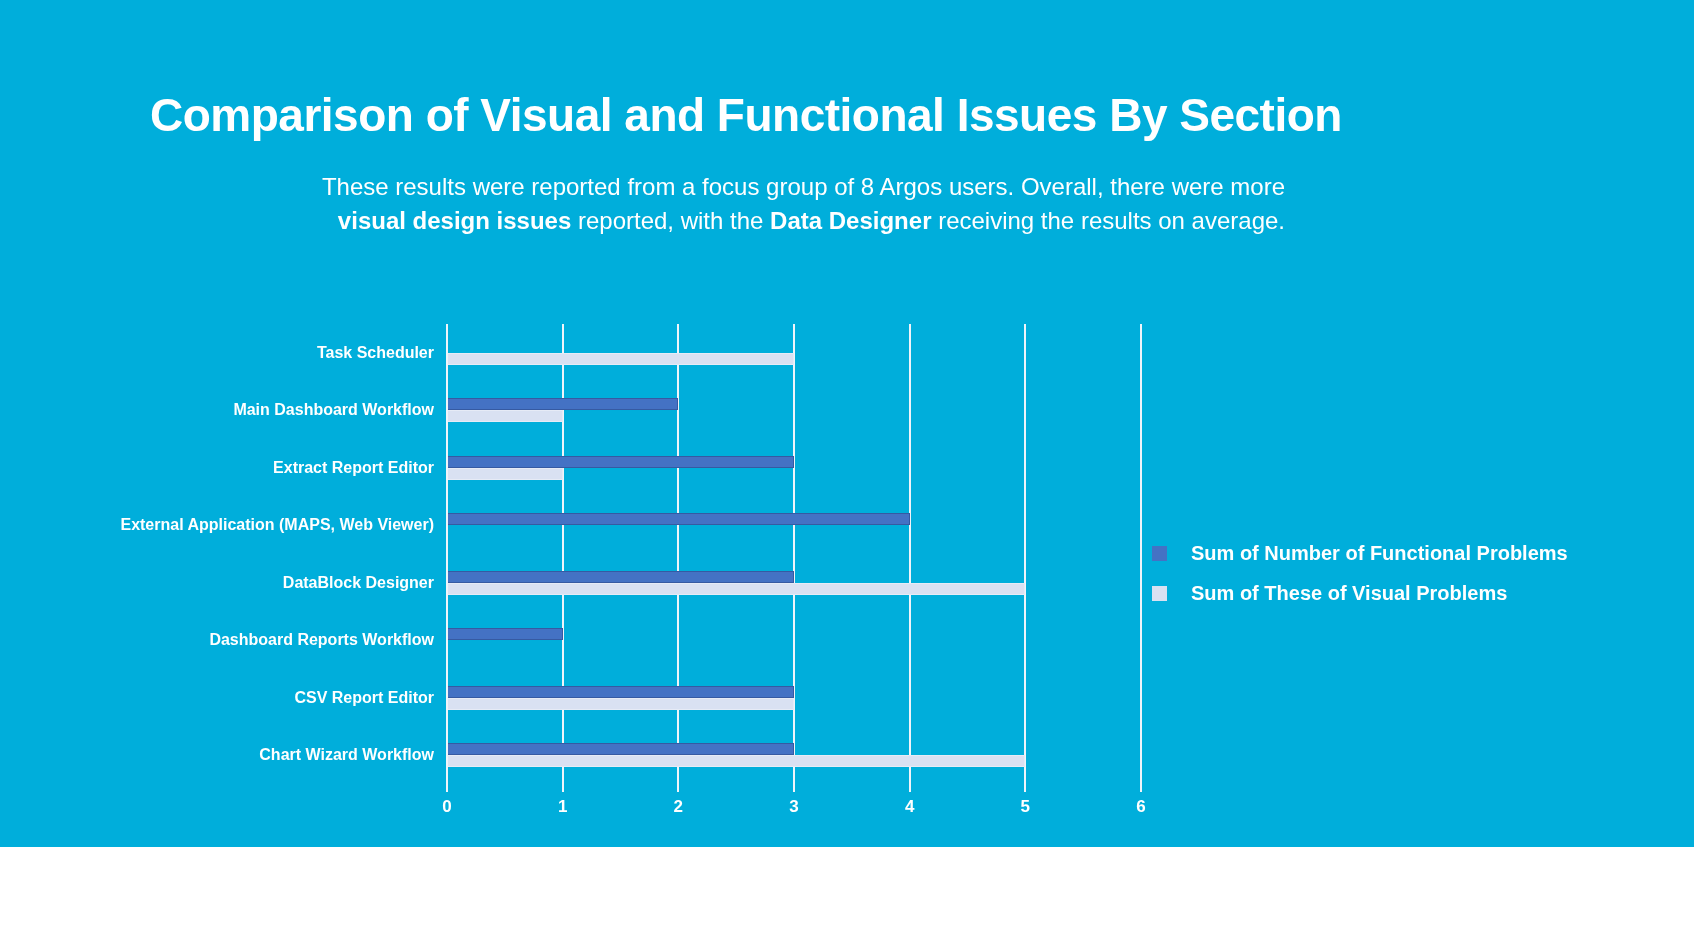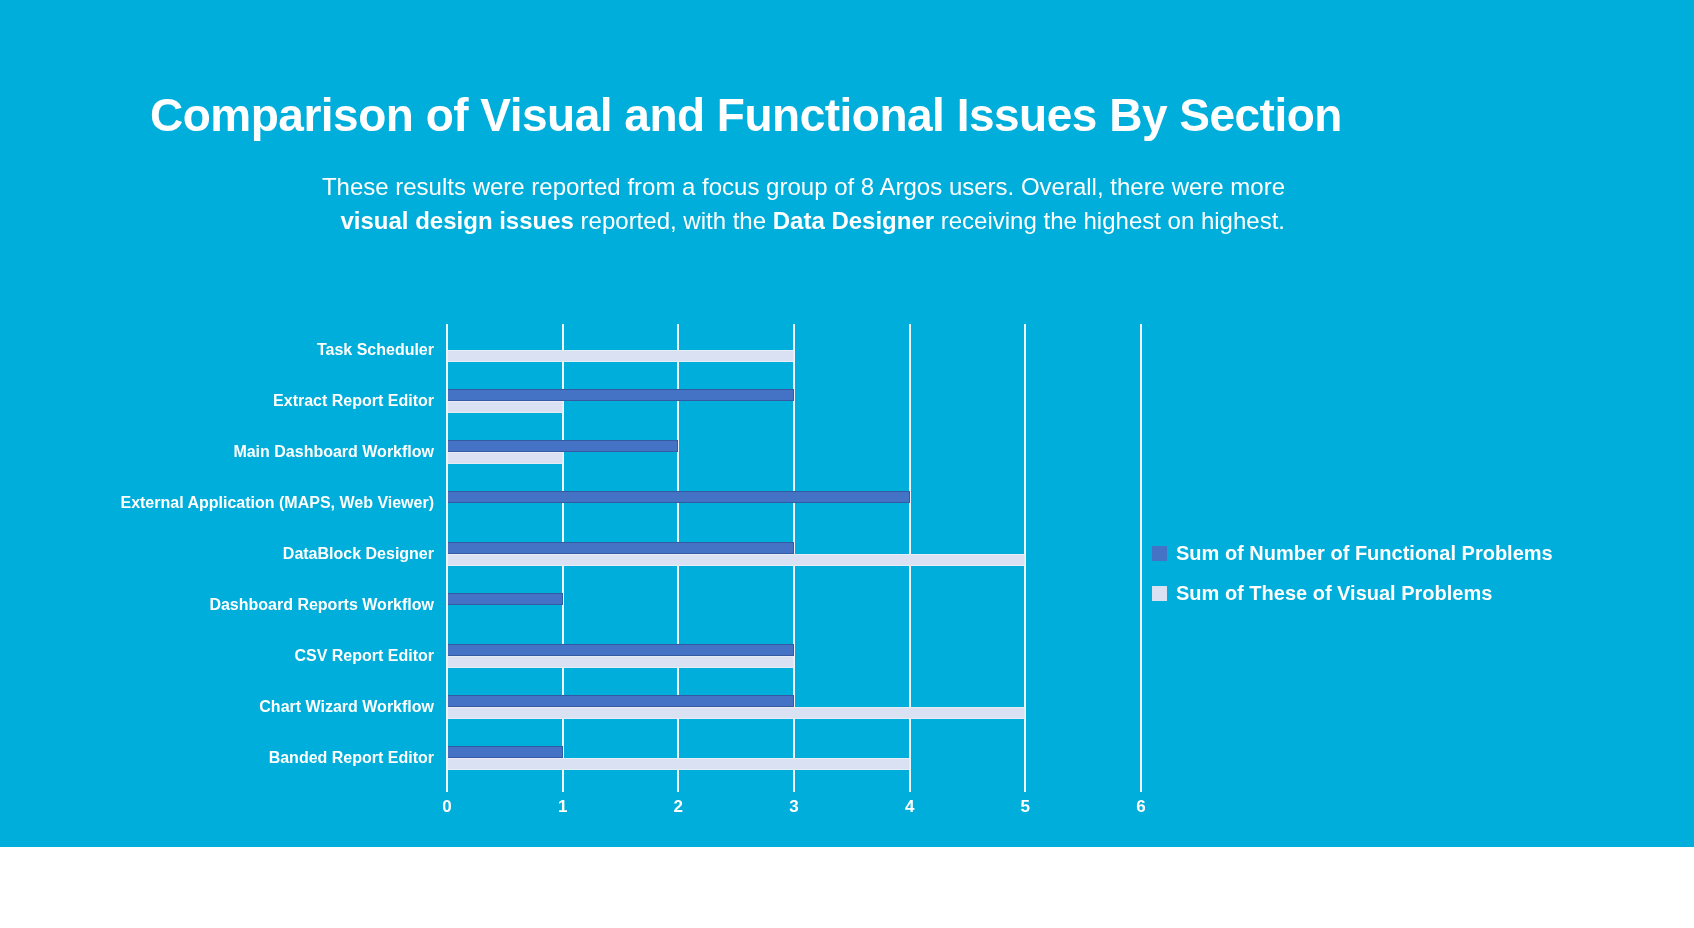--- a/index.html
+++ b/index.html
@@ -103,21 +103,21 @@
     position: absolute;
     left: 1152px;
     top: 542px;
     display: flex;
     flex-direction: column;
     gap: 17px;
   }
   .legend-item {
     display: flex;
     align-items: center;
-    gap: 9px;
+    gap: 24px;
   }
   .legend-swatch {
     width: 15px;
     height: 15px;
     flex: 0 0 auto;
   }
   .legend-label {
     font-size: 20px;
     font-weight: 600;
     white-space: nowrap;
@@ -125,41 +125,41 @@
 </style>
 </head>
 <body>
 
 <div class="slide" style="background-color: rgb(0, 174, 219); color: rgb(255, 255, 255);">
 
   <h1 class="title">Comparison of Visual and Functional Issues By Section</h1>
 
   <div class="subtitle">
     <div>These results were reported from a focus group of 8 Argos users. Overall, there were more</div>
-    <div><span class="bold">visual design issues</span><span> reported, with the </span><span class="bold">Data Designer</span><span> receiving the highest on highest.</span></div>
+    <div><span class="bold">visual design issues</span><span> reported, with the </span><span class="bold">Data Designer</span><span> receiving the results on average.</span></div>
   </div>
 
   <div class="plot">
     <div class="rows">
         <div class="chart-row">
           <div class="cat-label">Task Scheduler</div>
           <div class="bar functional zero" style="width: 0%; background-color: rgb(68, 114, 196);"></div>
           <div class="bar visual" style="width: 50%; background-color: rgb(217, 225, 242);"></div>
         </div>
         <div class="chart-row">
-          <div class="cat-label">Extract Report Editor</div>
-          <div class="bar functional" style="width: 50%; background-color: rgb(68, 114, 196);"></div>
-          <div class="bar visual" style="width: 16.6667%; background-color: rgb(217, 225, 242);"></div>
-        </div>
-        <div class="chart-row">
           <div class="cat-label">Main Dashboard Workflow</div>
           <div class="bar functional" style="width: 33.3333%; background-color: rgb(68, 114, 196);"></div>
           <div class="bar visual" style="width: 16.6667%; background-color: rgb(217, 225, 242);"></div>
         </div>
         <div class="chart-row">
+          <div class="cat-label">Extract Report Editor</div>
+          <div class="bar functional" style="width: 50%; background-color: rgb(68, 114, 196);"></div>
+          <div class="bar visual" style="width: 16.6667%; background-color: rgb(217, 225, 242);"></div>
+        </div>
+        <div class="chart-row">
           <div class="cat-label">External Application (MAPS, Web Viewer)</div>
           <div class="bar functional" style="width: 66.6667%; background-color: rgb(68, 114, 196);"></div>
           <div class="bar visual zero" style="width: 0%; background-color: rgb(217, 225, 242);"></div>
         </div>
         <div class="chart-row">
           <div class="cat-label">DataBlock Designer</div>
           <div class="bar functional" style="width: 50%; background-color: rgb(68, 114, 196);"></div>
           <div class="bar visual" style="width: 83.3333%; background-color: rgb(217, 225, 242);"></div>
         </div>
         <div class="chart-row">
@@ -169,25 +169,20 @@
         </div>
         <div class="chart-row">
           <div class="cat-label">CSV Report Editor</div>
           <div class="bar functional" style="width: 50%; background-color: rgb(68, 114, 196);"></div>
           <div class="bar visual" style="width: 50%; background-color: rgb(217, 225, 242);"></div>
         </div>
         <div class="chart-row">
           <div class="cat-label">Chart Wizard Workflow</div>
           <div class="bar functional" style="width: 50%; background-color: rgb(68, 114, 196);"></div>
           <div class="bar visual" style="width: 83.3333%; background-color: rgb(217, 225, 242);"></div>
-        </div>
-        <div class="chart-row">
-          <div class="cat-label">Banded Report Editor</div>
-          <div class="bar functional" style="width: 16.6667%; background-color: rgb(68, 114, 196);"></div>
-          <div class="bar visual" style="width: 66.6667%; background-color: rgb(217, 225, 242);"></div>
         </div>
       </div>
   <div class="gridline axis-line" style="left: 0%; background-color: rgb(239, 244, 250);"></div>
       <div class="tick" style="left: 0%; background-color: rgb(239, 244, 250);"></div>
       <div class="x-tick-label" style="left: 0%;">0</div>
       <div class="gridline" style="left: 16.6667%; background-color: rgb(239, 244, 250);"></div>
       <div class="tick" style="left: 16.6667%; background-color: rgb(239, 244, 250);"></div>
       <div class="x-tick-label" style="left: 16.6667%;">1</div>
       <div class="gridline" style="left: 33.3333%; background-color: rgb(239, 244, 250);"></div>
       <div class="tick" style="left: 33.3333%; background-color: rgb(239, 244, 250);"></div>

